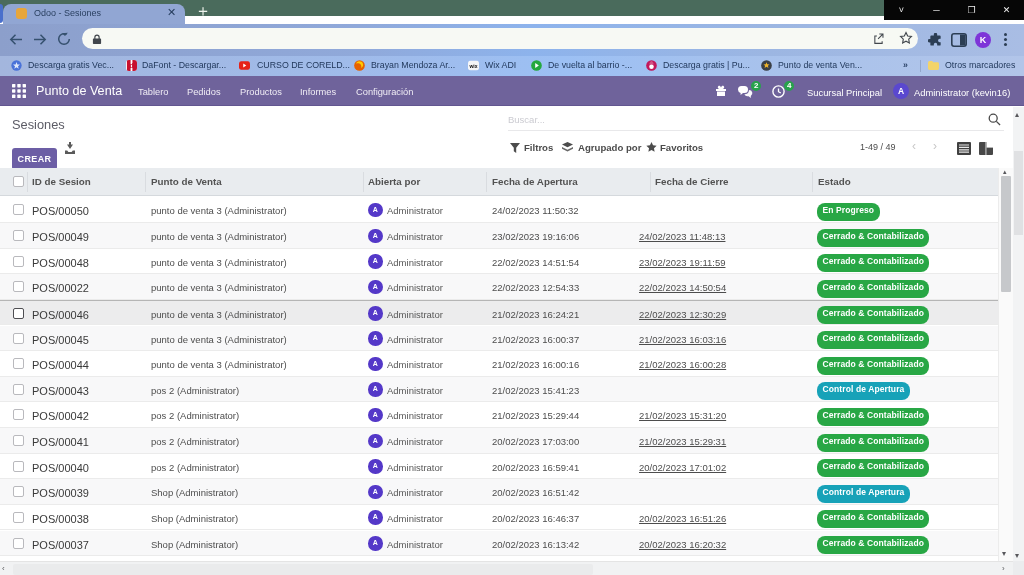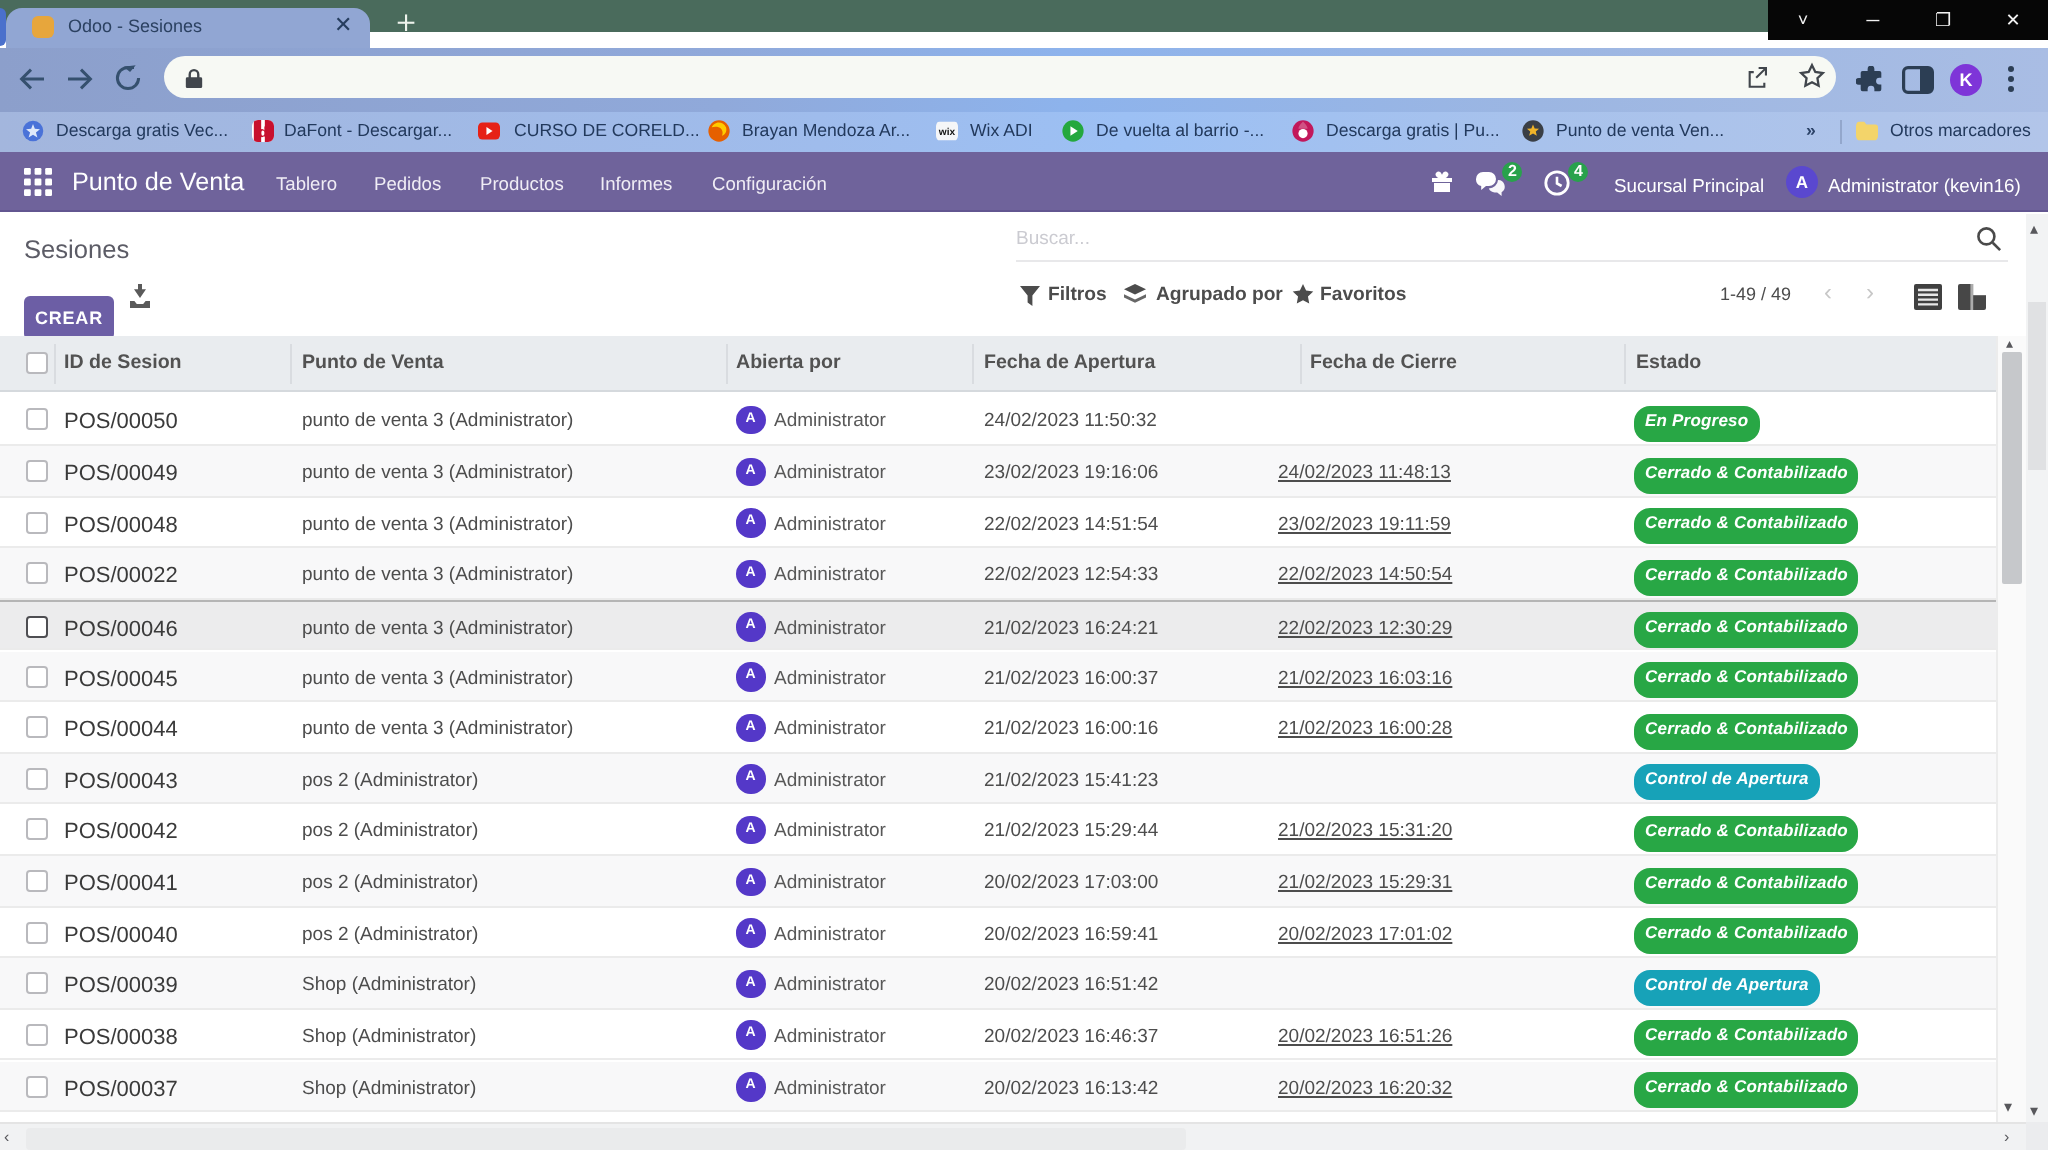--- a/index.html
+++ b/index.html
@@ -47,21 +47,21 @@
 .cell{position:absolute;top:8px;font-size:9.5px;color:#4d4d4d;white-space:nowrap;}
 .c-id{left:32px;color:#3a3a3a;font-size:11px;}
 .c-pos{left:151px;}
 .c-ab{left:387px;color:#585858;}
 .c-fa{left:492px;}
 .c-fc{left:639px;text-decoration:underline;}
 .c-st{left:817px;top:5.5px;}
 .cb{position:absolute;left:13px;top:7px;width:11px;height:11px;border:1px solid #b9b9bd;border-radius:2px;background:#fff;}
 .cbd{border-color:#4e4e52;}
 .rava{position:absolute;left:368px;top:5.5px;width:14.5px;height:14.5px;border-radius:50%;background:#5438c8;color:#fff;font-size:7px;font-weight:700;text-align:center;line-height:14.5px;}
-.badge{display:inline-block;height:18px;line-height:14.5px;border-radius:8px;padding:0 5.5px;font-size:8.5px;font-weight:700;color:#fff;letter-spacing:.1px;font-style:italic;}
+.badge{display:inline-block;height:18px;line-height:14.5px;border-radius:8px;padding:0 5.5px;font-size:8.5px;font-weight:700;color:#fff;letter-spacing:.1px;}
 .bg-green{background:#28a745;}
 .bg-teal{background:#17a2b8;}
 
 #isb{position:absolute;left:998px;top:168px;width:15px;height:393px;background:#fafafa;border-left:1px solid #ececec;}
 #isb .thumb{position:absolute;left:2px;top:8px;width:10px;height:116px;background:#c6c8cb;border-radius:1px;}
 #osb{position:absolute;left:1013px;top:107px;width:11px;height:468px;background:#f2f3f4;}
 #osb .thumb{position:absolute;left:1px;top:44px;width:9px;height:84px;background:#e0e1e3;}
 #hsb{position:absolute;left:0;top:561px;width:1013px;height:14px;background:#f1f2f3;border-top:1px solid #e4e4e4;}
 #hsb .thumb{position:absolute;left:13px;top:1.5px;width:580px;height:11px;background:#eaebec;border-radius:2px;}
 .sarr{position:absolute;font-size:8px;color:#58585c;}

